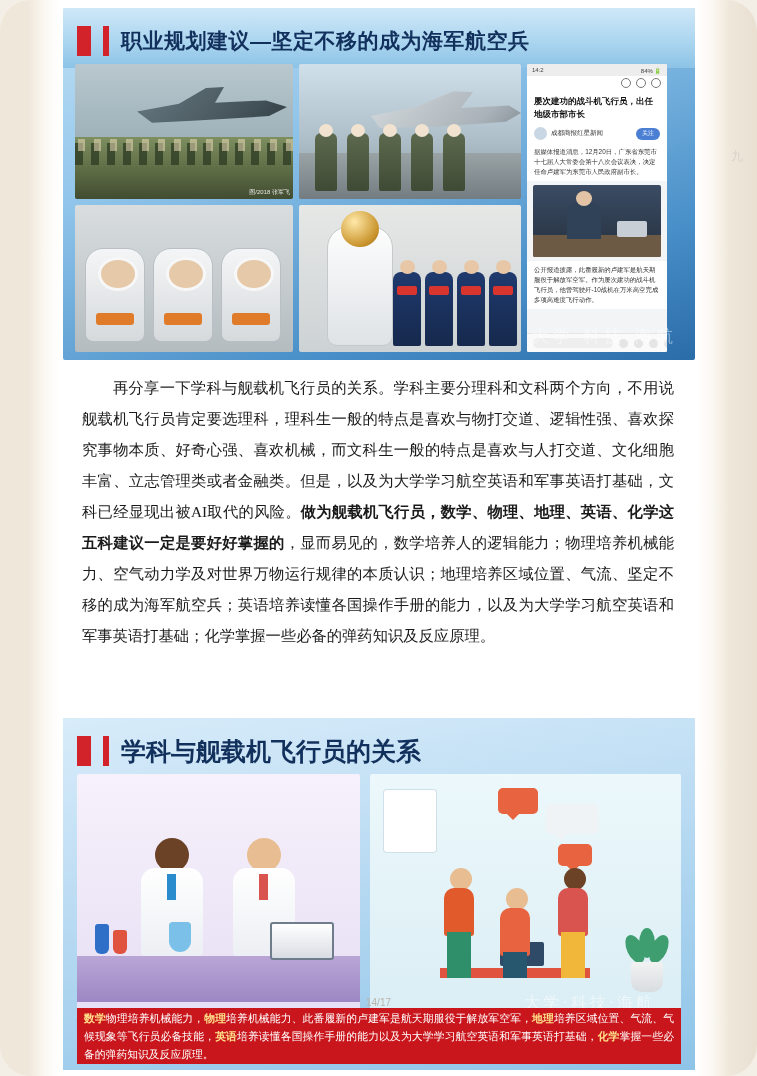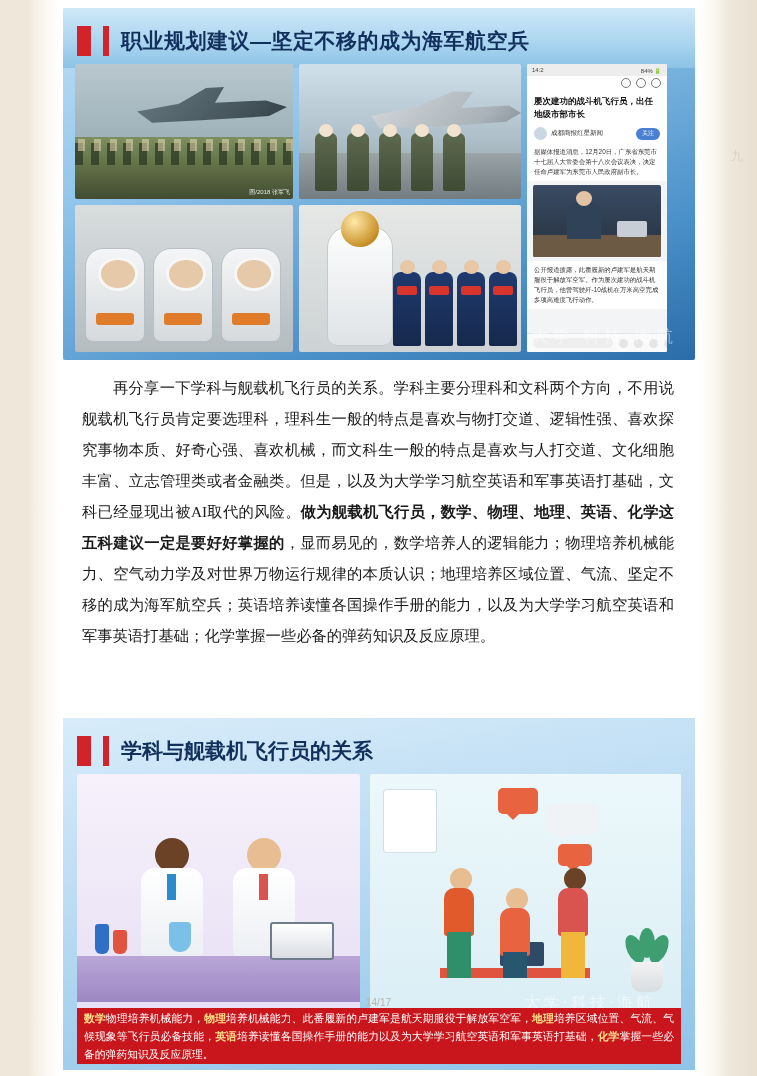--- a/index.html
+++ b/index.html
@@ -17,20 +17,21 @@
   .page {
     position: absolute;
     left: 0; top: 0;
     width: 757px;
     height: 1076px;
     background: linear-gradient(to right,
        #efe7da 0px, #efe7da 28px,
        #fbf8f2 44px, #ffffff 60px,
        #ffffff 697px, #fbf8f2 713px,
        #efe7da 729px, #e9e0d2 757px);
+    border-radius: 31px;
   }
   .content {
     position: absolute;
     left: 60px;
     top: 0;
     width: 637px;
     height: 1076px;
   }
 
   
@@ -288,21 +289,21 @@
     height: 352px;
     background: linear-gradient(170deg,#d8ecfa 0%, #bcdcf3 40%, #8ec4e8 100%);
     overflow: hidden;
   }
   .card2-header {
     position:absolute; left:0; top:14px; width:100%; height:38px;
     display:flex; align-items:center;
   }
   .card2-title {
     font-family:"Liberation Sans", sans-serif;
-    font-weight:bold; font-size: 21px; color:#12305c; white-space:nowrap;
+    font-weight:bold; font-size: 25px; color:#12305c; white-space:nowrap;
   }
   .illus {
     position:absolute; left: 14px; top: 56px; width: 604px; height: 238px;
     display:flex; gap: 10px;
   }
   .illus-left, .illus-right {
     position:relative; border-radius:2px; overflow:hidden;
   }
   .illus-left { width: 283px; background: linear-gradient(180deg,#f6f1fb 0%, #e7dff5 100%); }
   .illus-right { width: 311px; background: linear-gradient(180deg,#ecf8fb 0%, #dbeef5 100%); }

